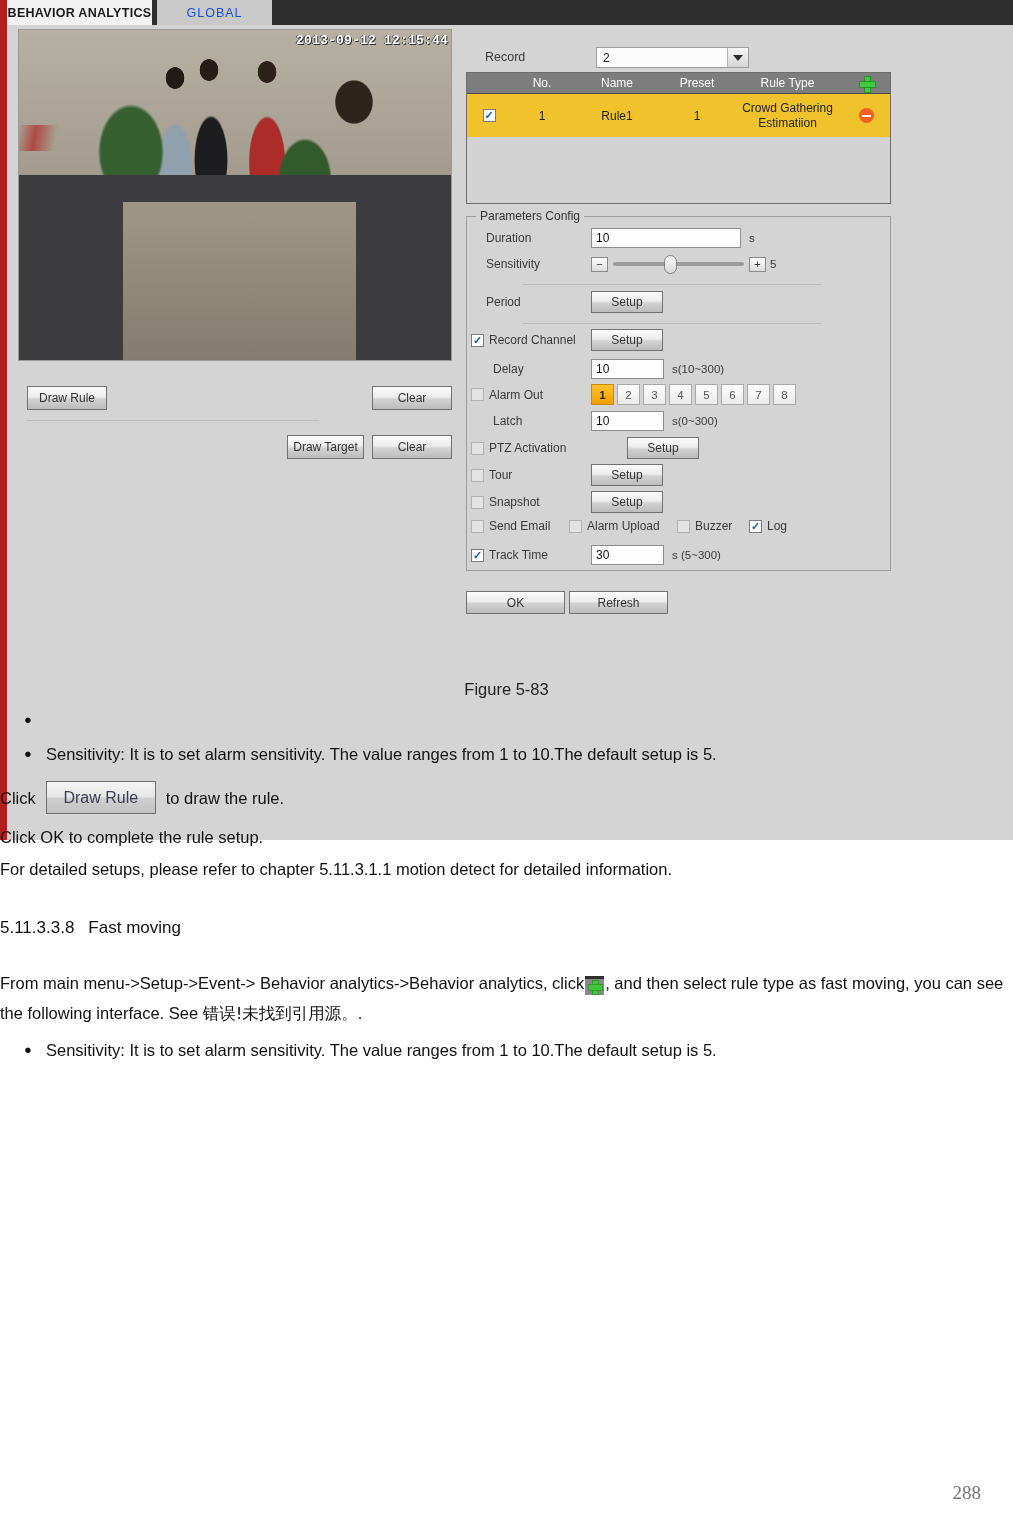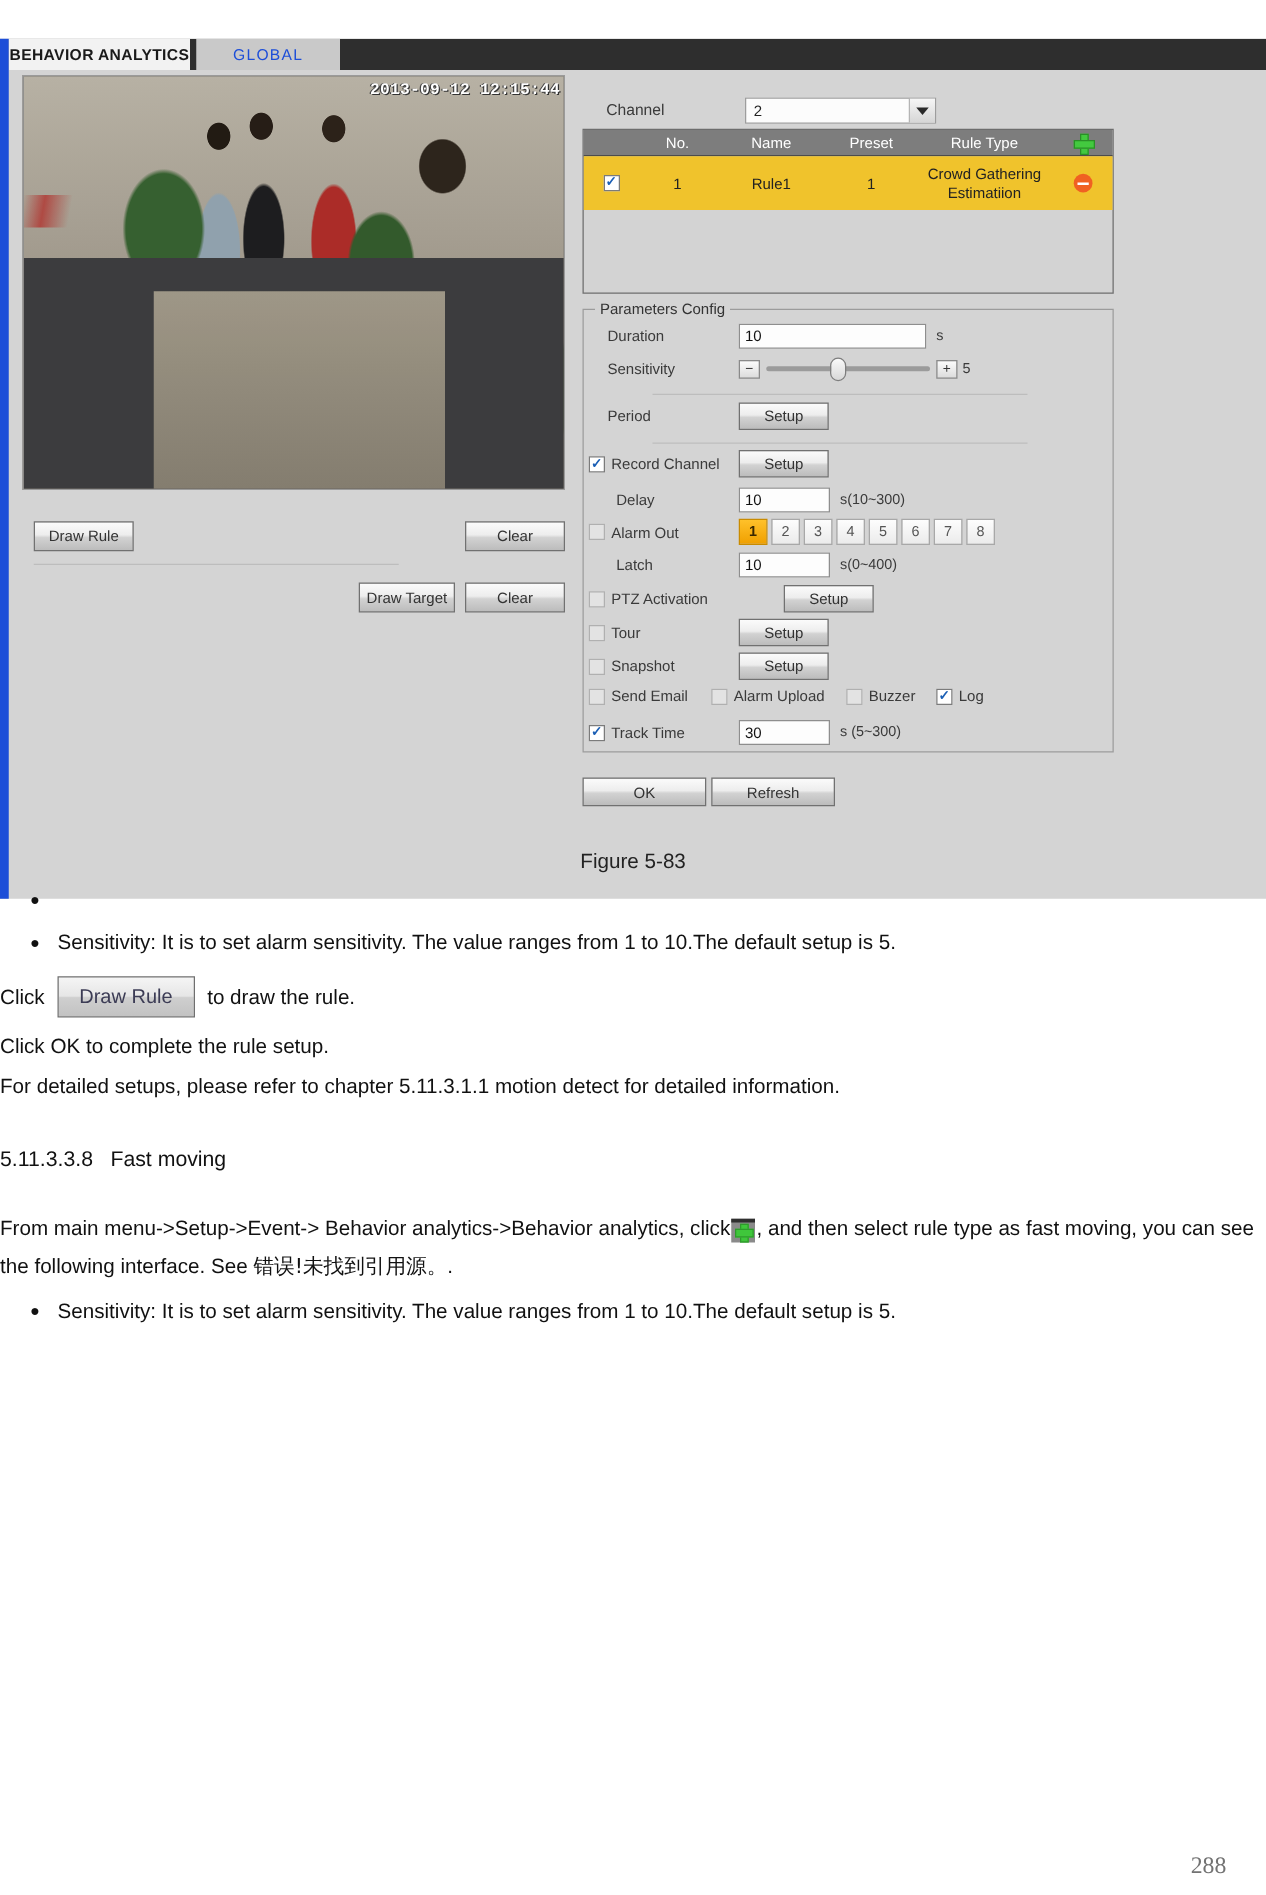--- a/index.html
+++ b/index.html
@@ -8,25 +8,24 @@
     width:1013px; height:1516px;
     background:#ffffff;
     font-family:"Liberation Sans", sans-serif;
     color:#000;
     position:relative;
     overflow:hidden;
   }
 
   
   .shot {
-    position:absolute; left:0; top:0; width:1013px; height:688px;
+    position:absolute; left:0; top:0; width:1013px; height:840px;
     background:#d4d4d4;
-    border-left:7px solid #1d4ed8;
+    border-left:7px solid #b91c1c;
     overflow:hidden;
-    margin-top:31px;
   }
   .shot-tabbar {
     position:absolute; left:0; top:0; width:1006px; height:25px;
     background:#2e2e2e;
   }
   .tab {
     position:absolute; top:0; height:25px;
     display:flex; align-items:center; justify-content:center;
     font-size:12.5px; font-weight:bold; letter-spacing:.3px;
     color:#1a1a1a;
@@ -256,21 +255,21 @@
     </div>
     <div class="video-ts">2013-09-12 12:15:44</div>
   </div>
 
   <div class="btn" id="draw-rule-btn">Draw Rule</div>
   <div class="btn" id="clear-rule-btn">Clear</div>
   <div class="divider"></div>
   <div class="btn" id="draw-target-btn">Draw Target</div>
   <div class="btn" id="clear-target-btn">Clear</div>
 
-  <div class="ch-label">Channel</div>
+  <div class="ch-label">Record</div>
   <div class="ch-select">
     <span class="val">2</span>
     <span class="arrow">
         <i class="caret"></i>
       </span>
   </div>
 
   <div class="rule-table">
     <div class="rt-head">
       <div class="c-chk"></div>
@@ -352,21 +351,21 @@
       <span class="ao-btn">5</span>
       <span class="ao-btn">6</span>
       <span class="ao-btn">7</span>
       <span class="ao-btn">8</span>
     </span>
   </div>
 
   <div class="prow" style="left:464px; top:411px;">
     <span class="plabel ind" style="width:120px;">Latch</span>
     <span class="tfield" style="width:73px;">10</span>
-    <span class="unit">s(0~400)</span>
+    <span class="unit">s(0~300)</span>
   </div>
 
   <div class="prow" style="left:464px; top:437px;gap:36px;">
     <span class="chk-label" style="width:120px;">
       <span class="cb off"></span>
       <span>PTZ Activation</span>
     </span>
     <span class="btn setup-btn">Setup</span>
   </div>
 

